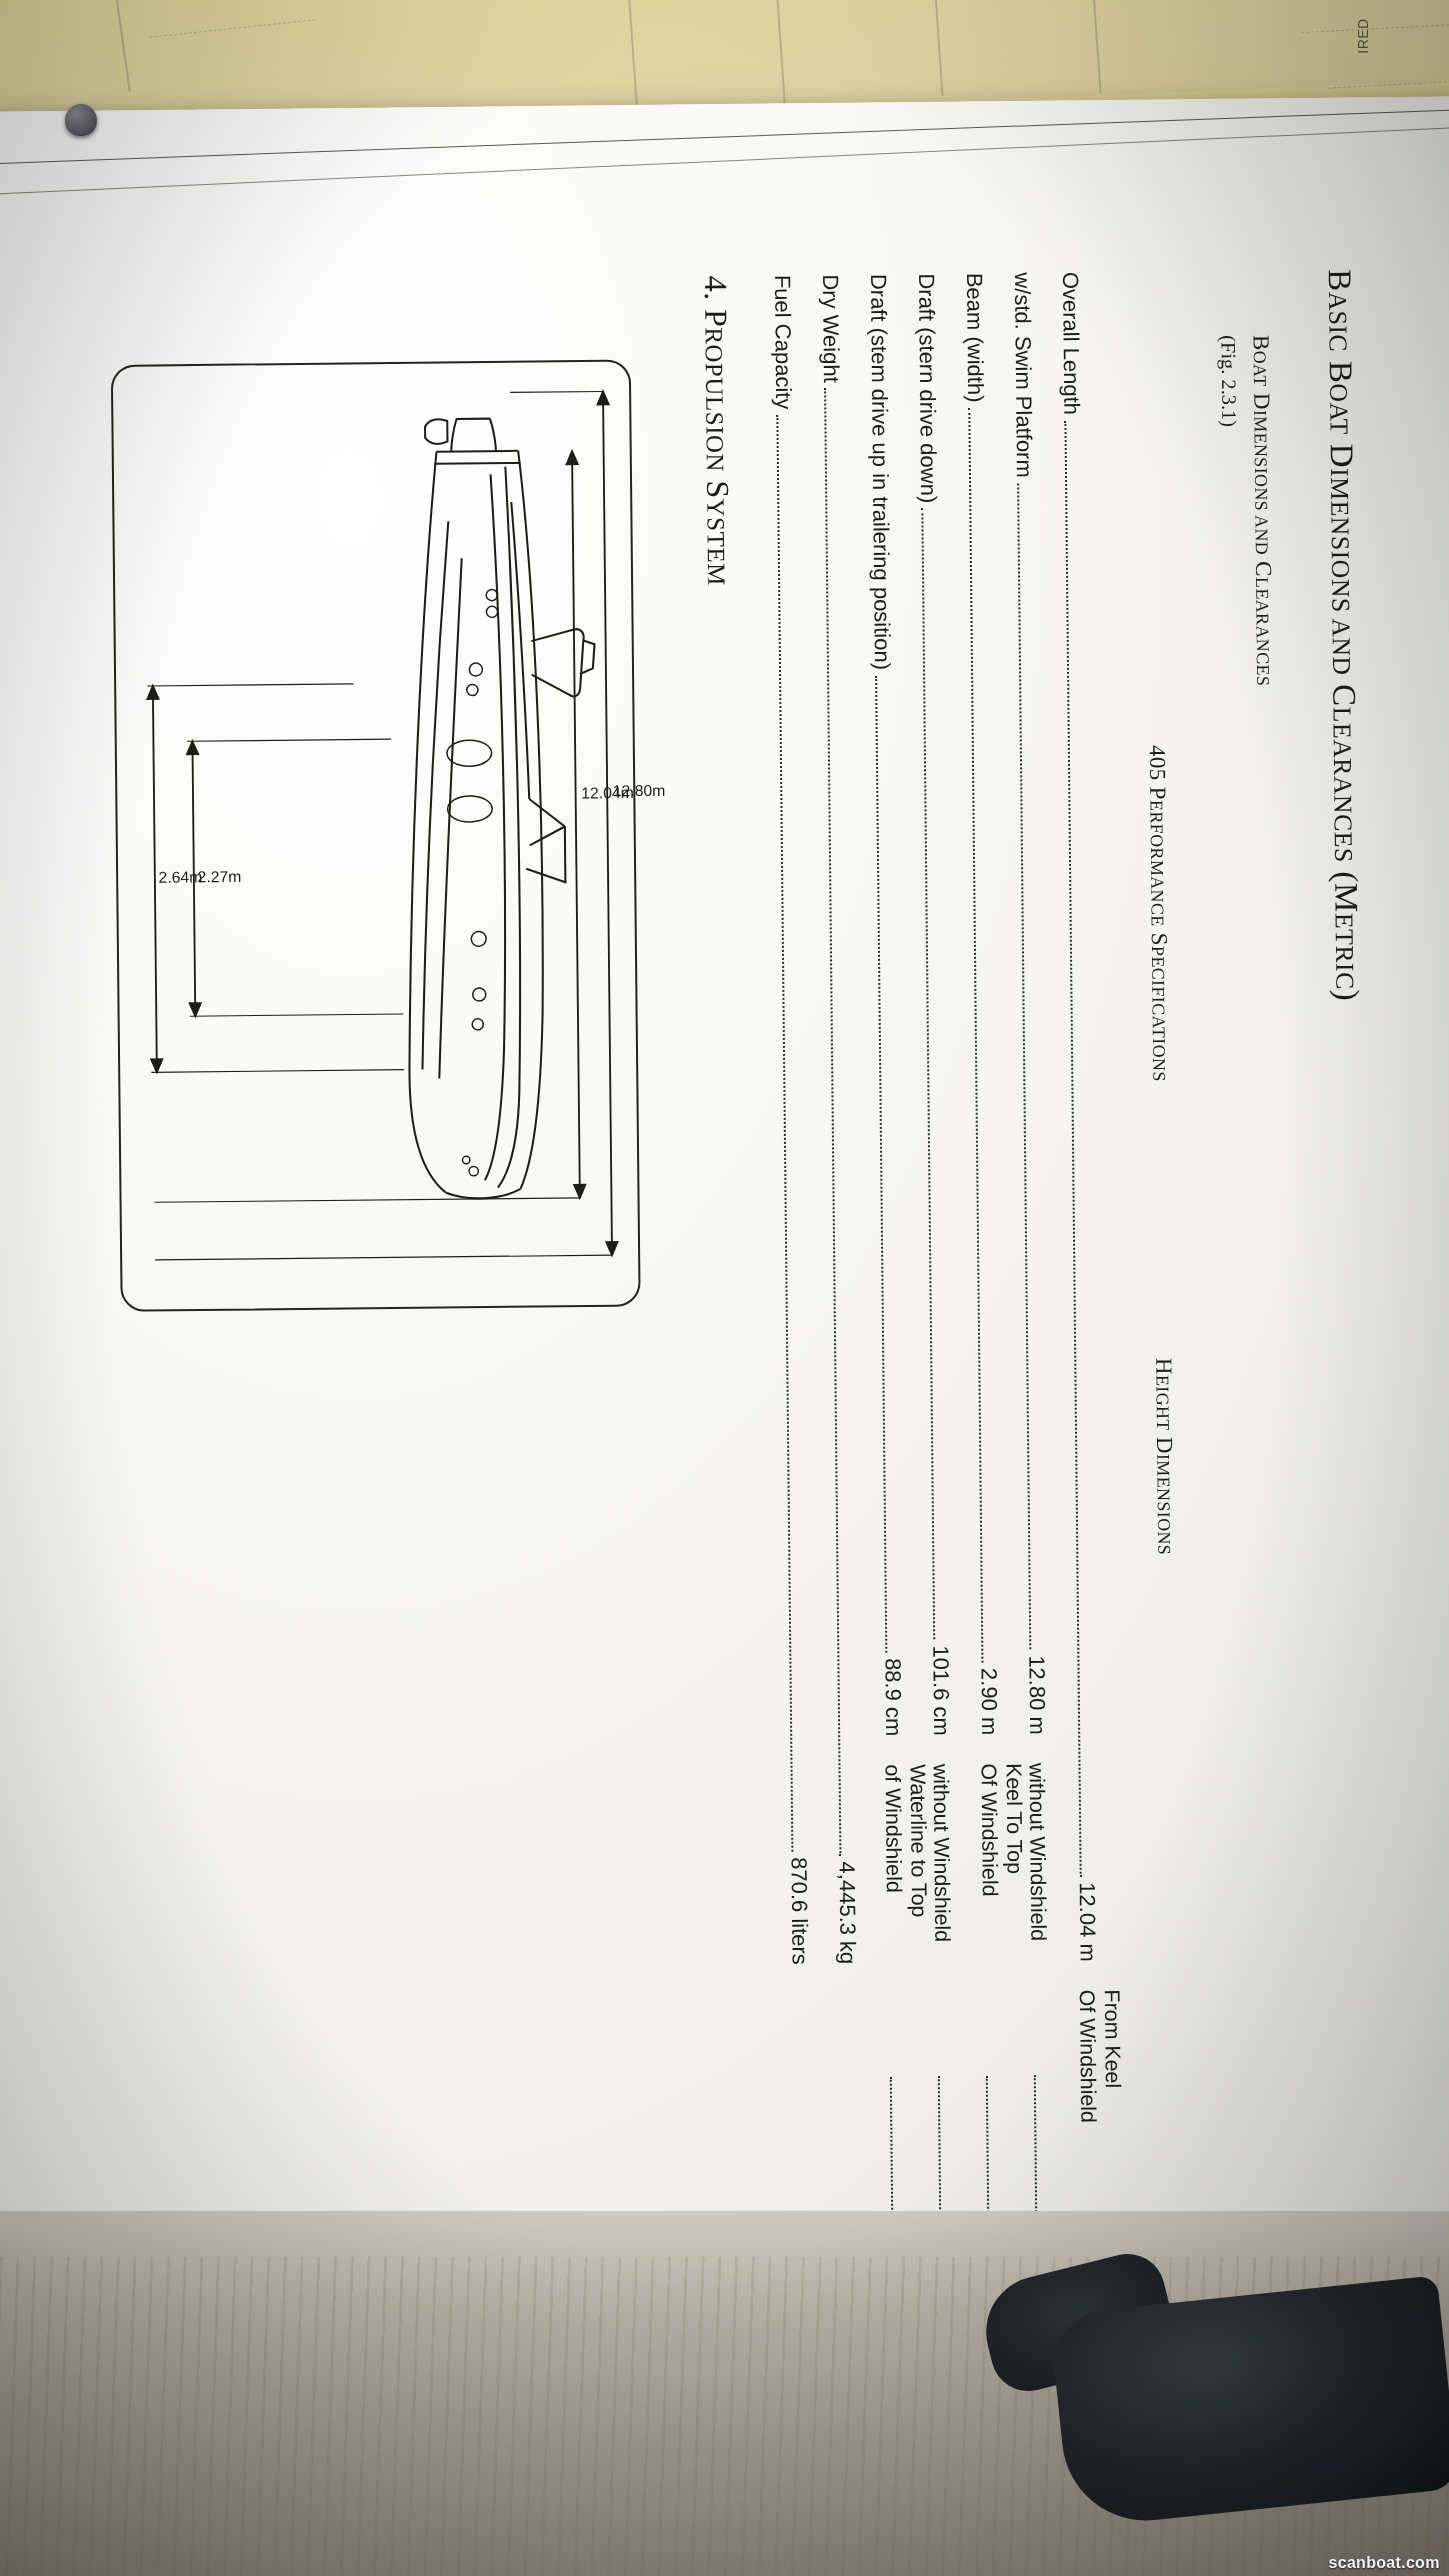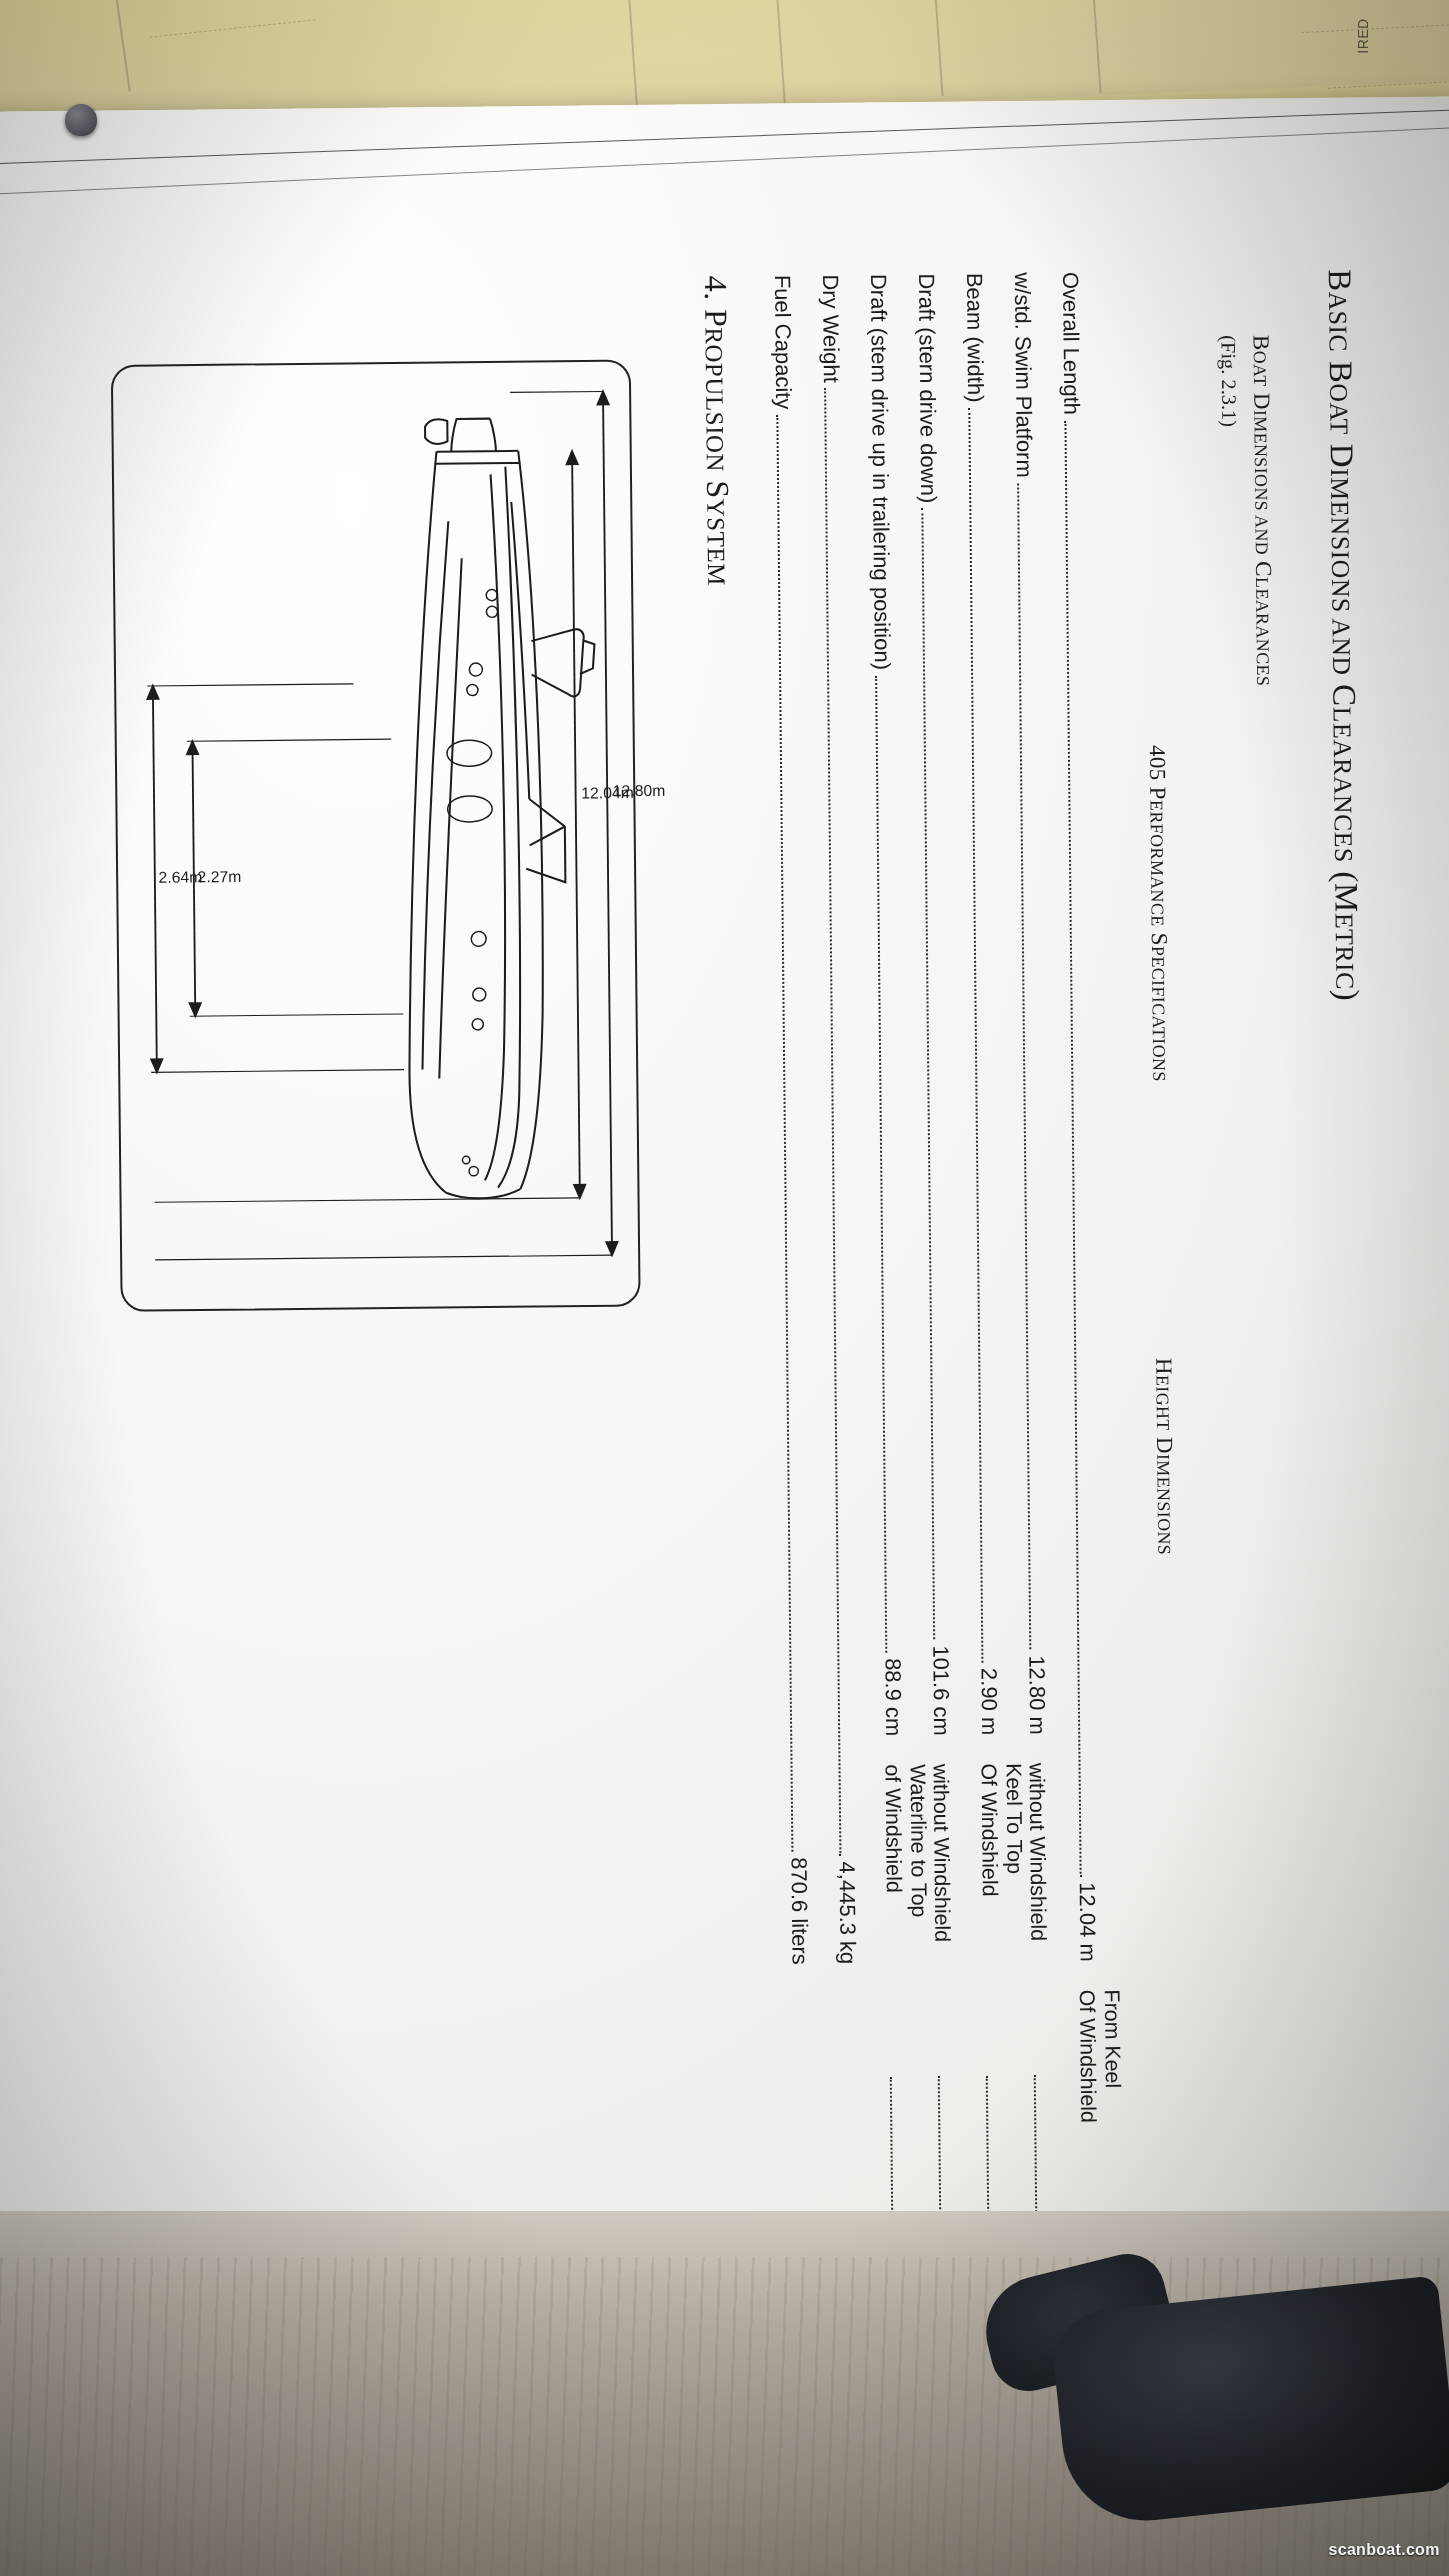--- a/index.html
+++ b/index.html
@@ -123,21 +123,21 @@
   }
   .vignette {
     position: absolute;
     inset: 0;
     pointer-events: none;
     background:
       radial-gradient(ellipse at 48% 45%, rgba(0,0,0,0) 55%, rgba(0,0,0,0.30) 100%);
   }
   .watermark {
     position: absolute;
-    right: 9.3px; bottom: 17px;
+    right: 9.3px; bottom: 4px;
     color: #f3f3f3;
     font-size: 16px;
     font-weight: bold;
     letter-spacing: 0.3px;
     text-shadow: 0 0.9px 1.9px rgba(0,0,0,.8);
   }
 
   
   
   .doc {

